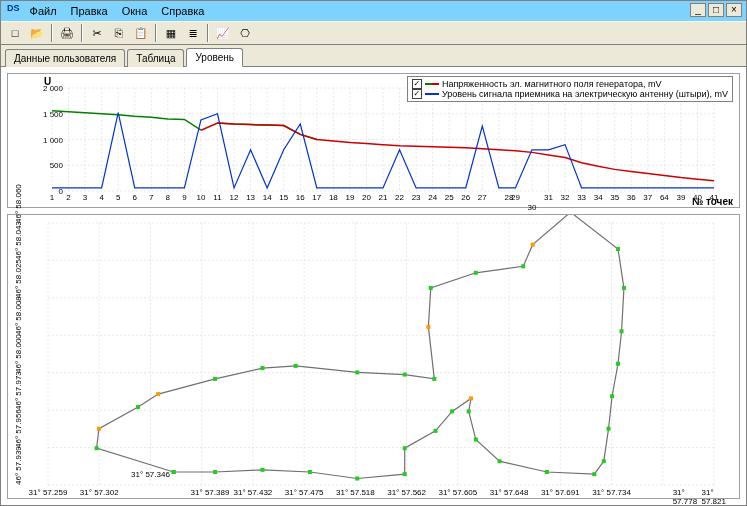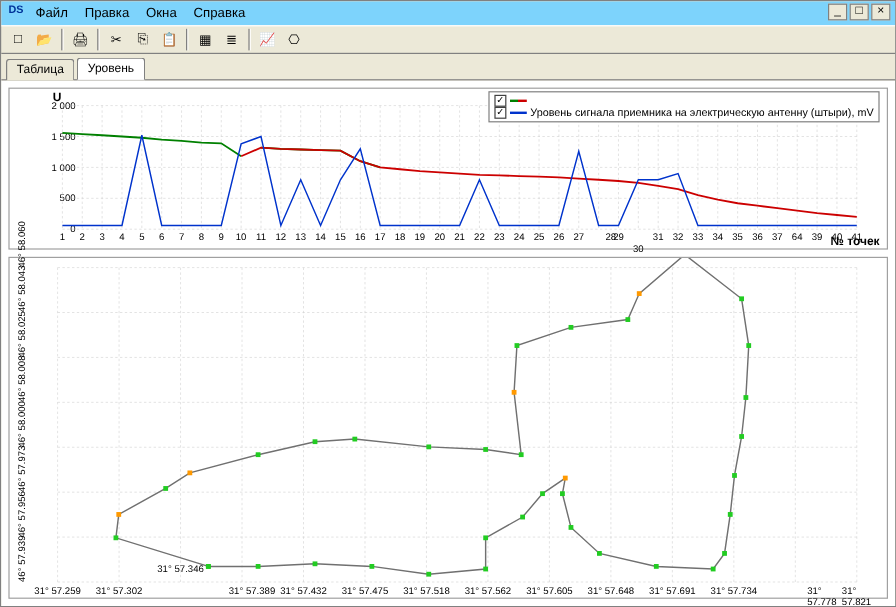--- a/index.html
+++ b/index.html
@@ -174,32 +174,34 @@
     <div class="tbtn">📋</div>
     <div class="tsep"></div>
     <div class="tbtn">▦</div>
     <div class="tbtn">≣</div>
     <div class="tsep"></div>
     <div class="tbtn">📈</div>
     <div class="tbtn">⎔</div>
   </div>
 
 <div class="tabbar" id="tabbar">
+    <div class="tab">Данные пользователя</div>
     <div class="tab">Таблица</div>
     <div class="tab active">Уровень</div>
   </div>
 
 <div class="content">
 
   <div class="chart-pane chart1">
     <span class="axis-label" style="top:2px;left:36px;">U</span>
     <div class="legend" id="legend1">
         <div class="legend-row">
           <span class="legend-cb">✓</span>
           <span class="legend-line" style="background: linear-gradient(90deg, rgb(0, 128, 0) 50%, rgb(204, 0, 0) 50%);"></span>
+          <span>Напряженность эл. магнитного поля генератора, mV</span>
         </div>
         <div class="legend-row">
           <span class="legend-cb">✓</span>
           <span class="legend-line" style="background: rgb(0, 51, 204);"></span>
           <span>Уровень сигнала приемника на электрическую антенну (штыри), mV</span>
         </div>
       </div>
     <div id="yticks1">
         <span class="tick-y" style="right: 676px; top: 117px; width: 36px;">0</span>
         <span class="tick-y" style="right: 676px; top: 91.25px; width: 36px;">500</span>

